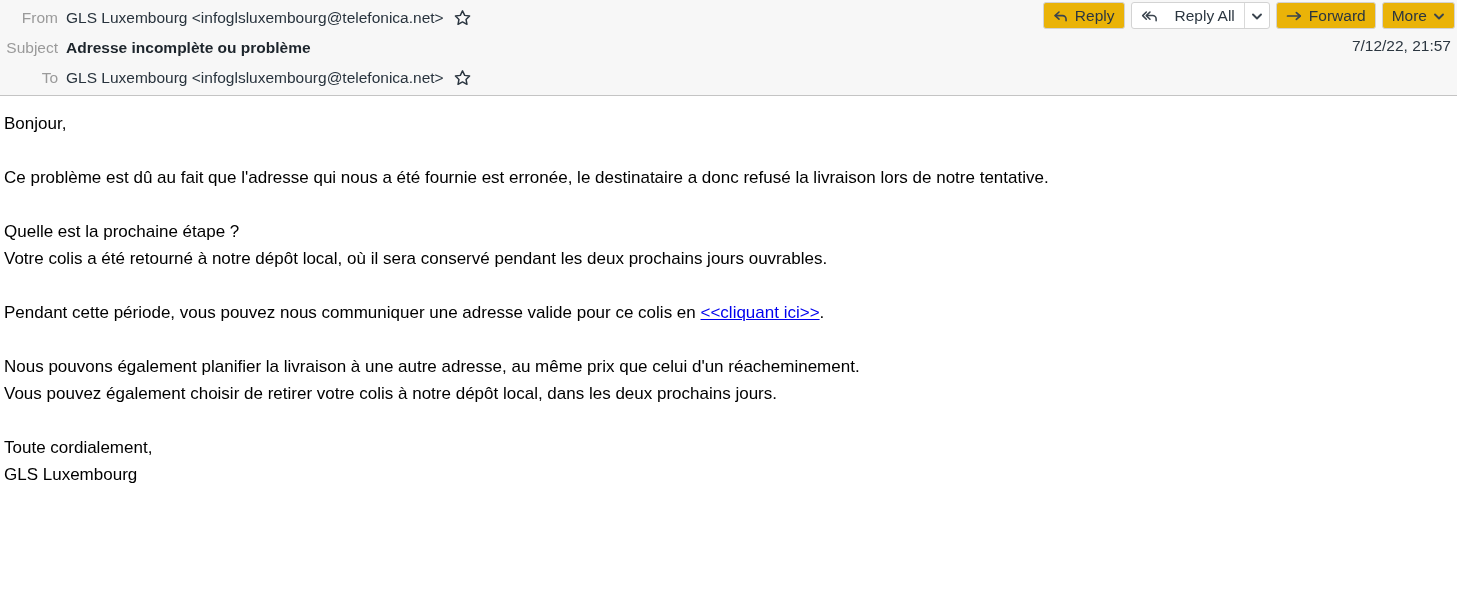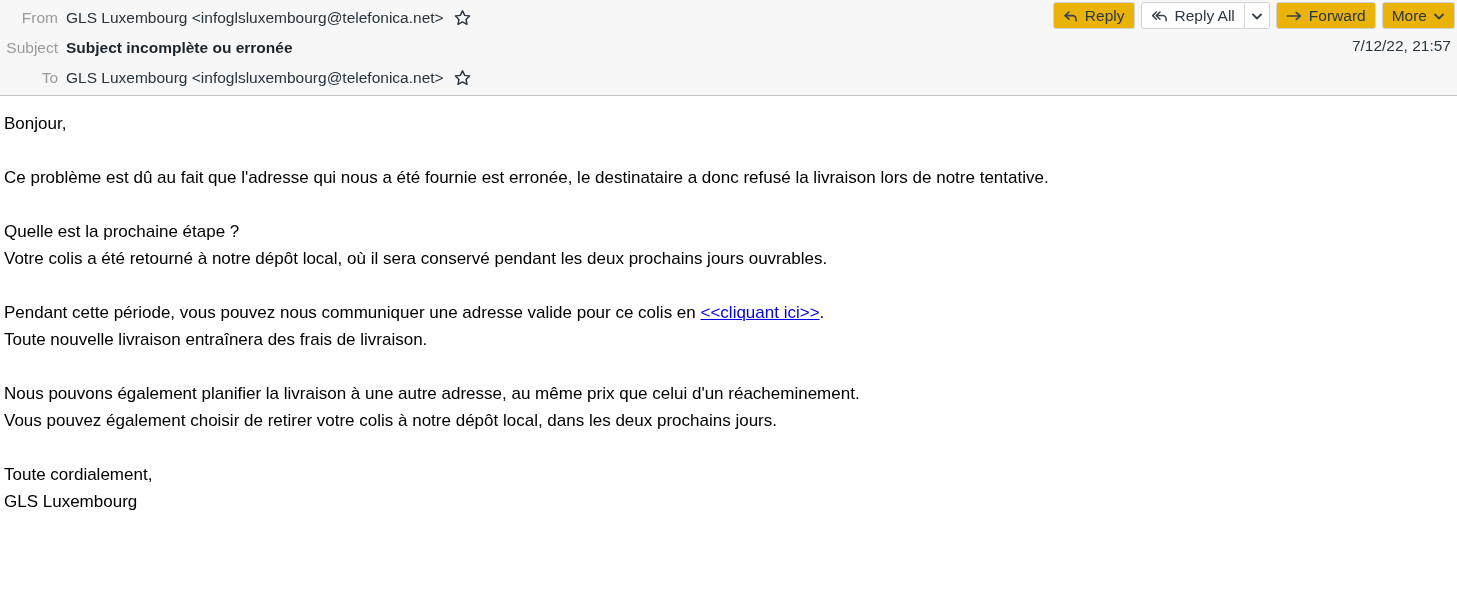--- a/index.html
+++ b/index.html
@@ -95,21 +95,21 @@
     display: flex;
     align-items: stretch;
     background: #ffffff;
     border: 1px solid #d3d3d3;
     border-radius: 3px;
     height: 27px;
   }
   .tb-group .tb-main {
     display: flex;
     align-items: center;
-    gap: 6px;
+    gap: 16px;
     padding: 0 9px;
     color: #2b3640;
     font-size: 15.5px;
     line-height: 1;
     white-space: nowrap;
     border-right: 1px solid #d9d9d9;
   }
   .tb-group .tb-caret {
     display: flex;
     align-items: center;
@@ -163,21 +163,21 @@
       <span class="star-icon">
         <svg width="17" height="17" viewBox="0 0 24 24" fill="none" stroke="#2b3640" stroke-width="2.1" stroke-linejoin="round">
           <polygon points="12,2.6 15.1,9 22,9.9 17,14.8 18.3,21.6 12,18.3 5.7,21.6 7,14.8 2,9.9 8.9,9"></polygon>
         </svg>
       </span>
     </div>
   </div>
 
   <div class="hdr-row">
     <div class="hdr-label">Subject</div>
-    <div class="hdr-value subject">Subject incomplète ou erronée</div>
+    <div class="hdr-value subject">Adresse incomplète ou problème</div>
   </div>
 
   <div class="hdr-row">
     <div class="hdr-label">To</div>
     <div class="hdr-value">
       <span>GLS Luxembourg &lt;infoglsluxembourg@telefonica.net&gt;</span>
       <span class="star-icon">
         <svg width="17" height="17" viewBox="0 0 24 24" fill="none" stroke="#2b3640" stroke-width="2.1" stroke-linejoin="round">
           <polygon points="12,2.6 15.1,9 22,9.9 17,14.8 18.3,21.6 12,18.3 5.7,21.6 7,14.8 2,9.9 8.9,9"></polygon>
         </svg>
@@ -247,21 +247,20 @@
   <div class="spacer"></div>
 
   <p class="para">Ce problème est dû au fait que l'adresse qui nous a été fournie est erronée, le destinataire a donc refusé la livraison lors de notre tentative.</p>
   <div class="spacer"></div>
 
   <p class="para">Quelle est la prochaine étape ?</p>
   <p class="para">Votre colis a été retourné à notre dépôt local, où il sera conservé pendant les deux prochains jours ouvrables.</p>
   <div class="spacer"></div>
 
   <p class="para"><span>Pendant cette période, vous pouvez nous communiquer une adresse valide pour ce colis en </span><a class="phish-link" href="#">&lt;&lt;cliquant ici&gt;&gt;</a><span>.</span></p>
-  <p class="para">Toute nouvelle livraison entraînera des frais de livraison.</p>
   <div class="spacer"></div>
 
   <p class="para">Nous pouvons également planifier la livraison à une autre adresse, au même prix que celui d'un réacheminement.</p>
   <p class="para">Vous pouvez également choisir de retirer votre colis à notre dépôt local, dans les deux prochains jours.</p>
   <div class="spacer"></div>
 
   <p class="para">Toute cordialement,</p>
   <p class="para">GLS Luxembourg</p>
 
 </div>

